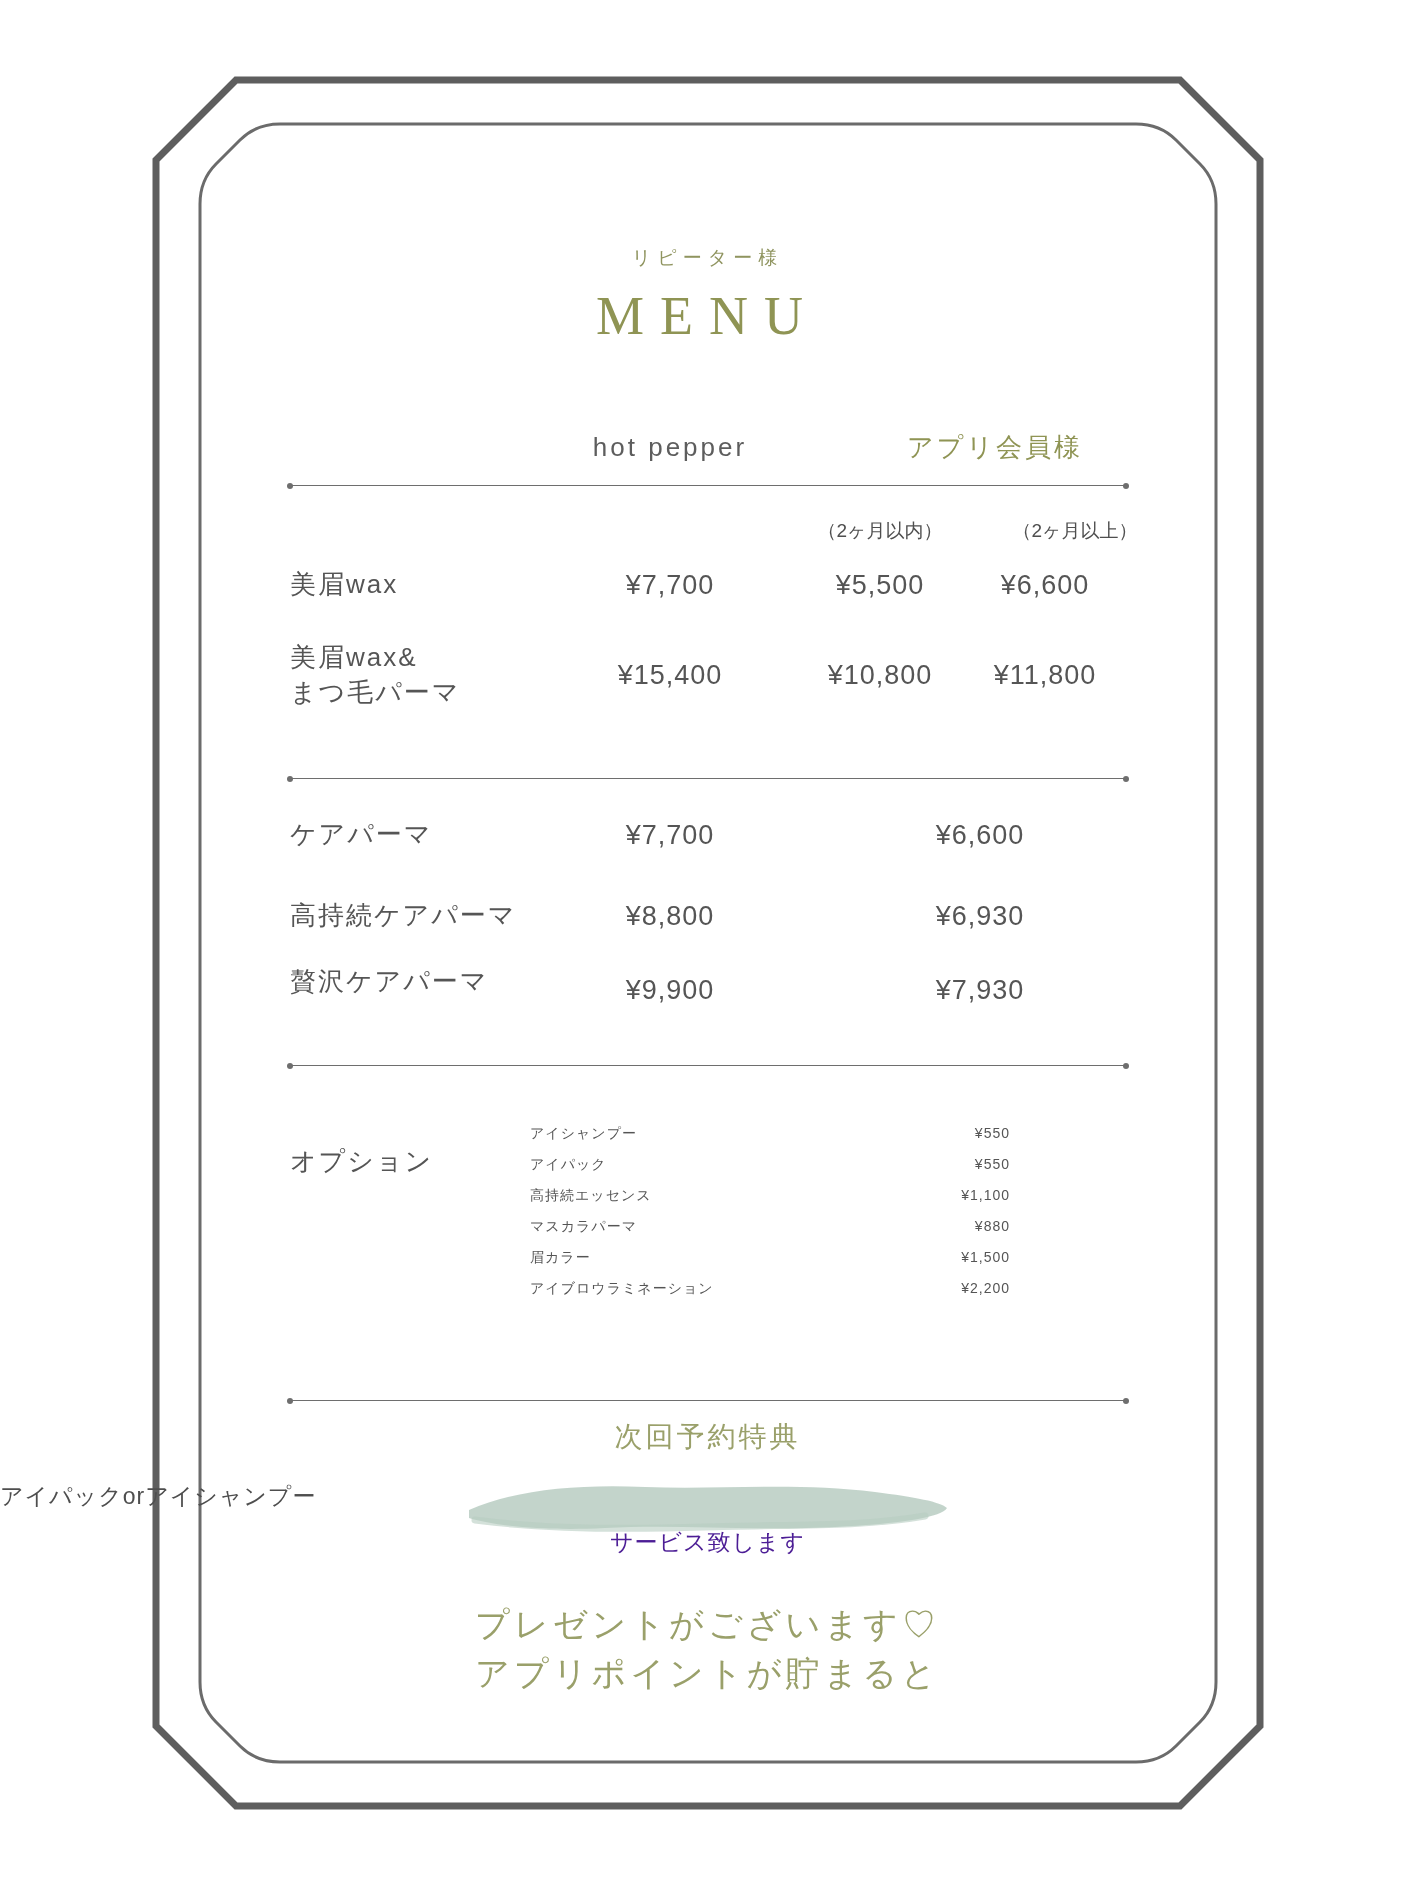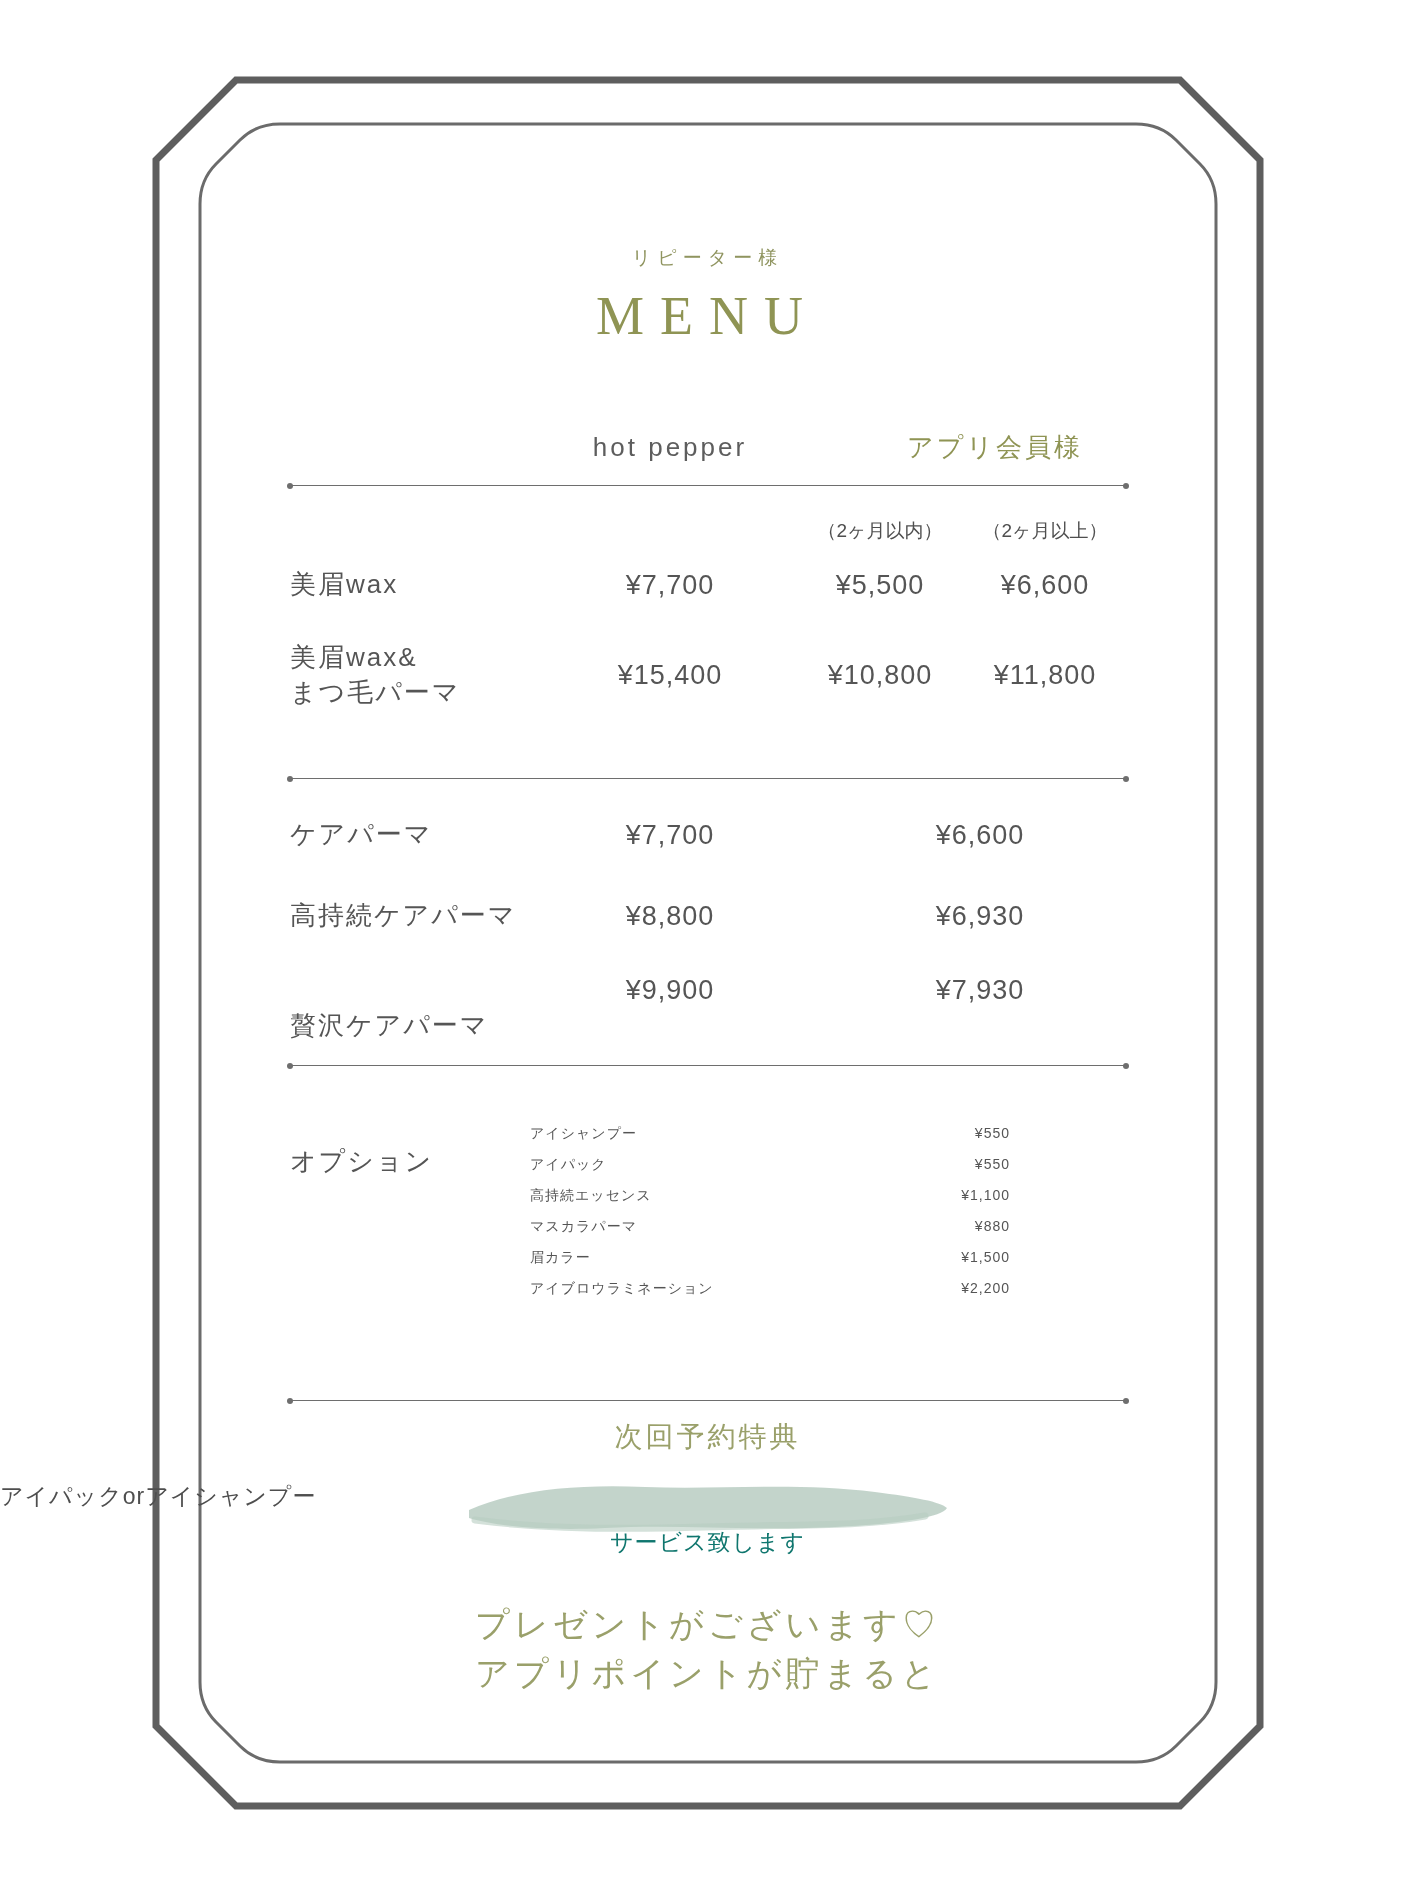--- a/index.html
+++ b/index.html
@@ -105,21 +105,21 @@
 
   
   .sub-label {
     position: absolute;
     top: 518px;
     font-size: 19px;
     color: #4f4f4f;
     text-align: center;
   }
   .sub-label.a { left: 790px; width: 180px; }
-  .sub-label.b { left: 955px; width: 180px; }
+  .sub-label.b { left: 985px; width: 180px; }
 
   
   .row-name {
     position: absolute;
     left: 290px;
     font-size: 26px;
     letter-spacing: 2px;
     color: #555555;
     line-height: 1.35;
   }
@@ -139,21 +139,21 @@
   .r1-name { top: 567px; }
   .r1-p    { top: 570px; }
   .r2-name { top: 640px; }
   .r2-p    { top: 660px; }
 
   
   .r3-name { top: 817px; }
   .r3-p    { top: 820px; }
   .r4-name { top: 898px; }
   .r4-p    { top: 901px; }
-  .r5-name { top: 1008px; }
+  .r5-name { top: 964px; }
   .r5-p    { top: 975px; }
 
   
   .opt-title {
     position: absolute;
     left: 290px;
     top: 1144px;
     font-size: 26px;
     letter-spacing: 2px;
     color: #555555;
@@ -204,21 +204,21 @@
     color: #4e4e4e;
   }
   .bonus-line2 {
     position: absolute;
     left: 0;
     top: 1527px;
     width: 1415px;
     text-align: center;
     font-size: 23px;
     letter-spacing: 1px;
-    color: #0f766e;
+    color: #4c1d95;
   }
   .points {
     position: absolute;
     left: 0;
     top: 1600px;
     width: 1415px;
     text-align: center;
     font-size: 34px;
     letter-spacing: 4px;
     line-height: 1.45;

